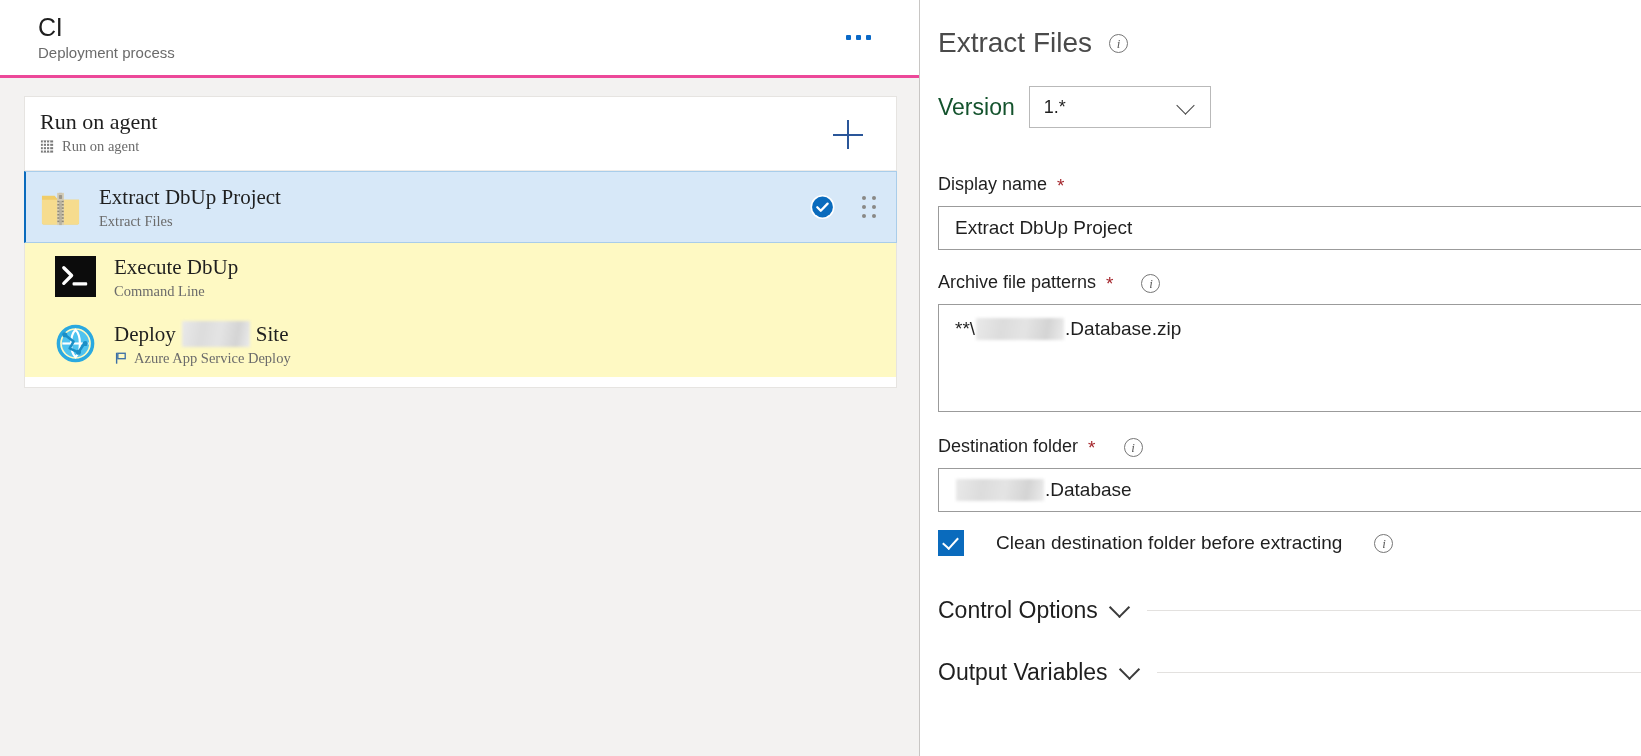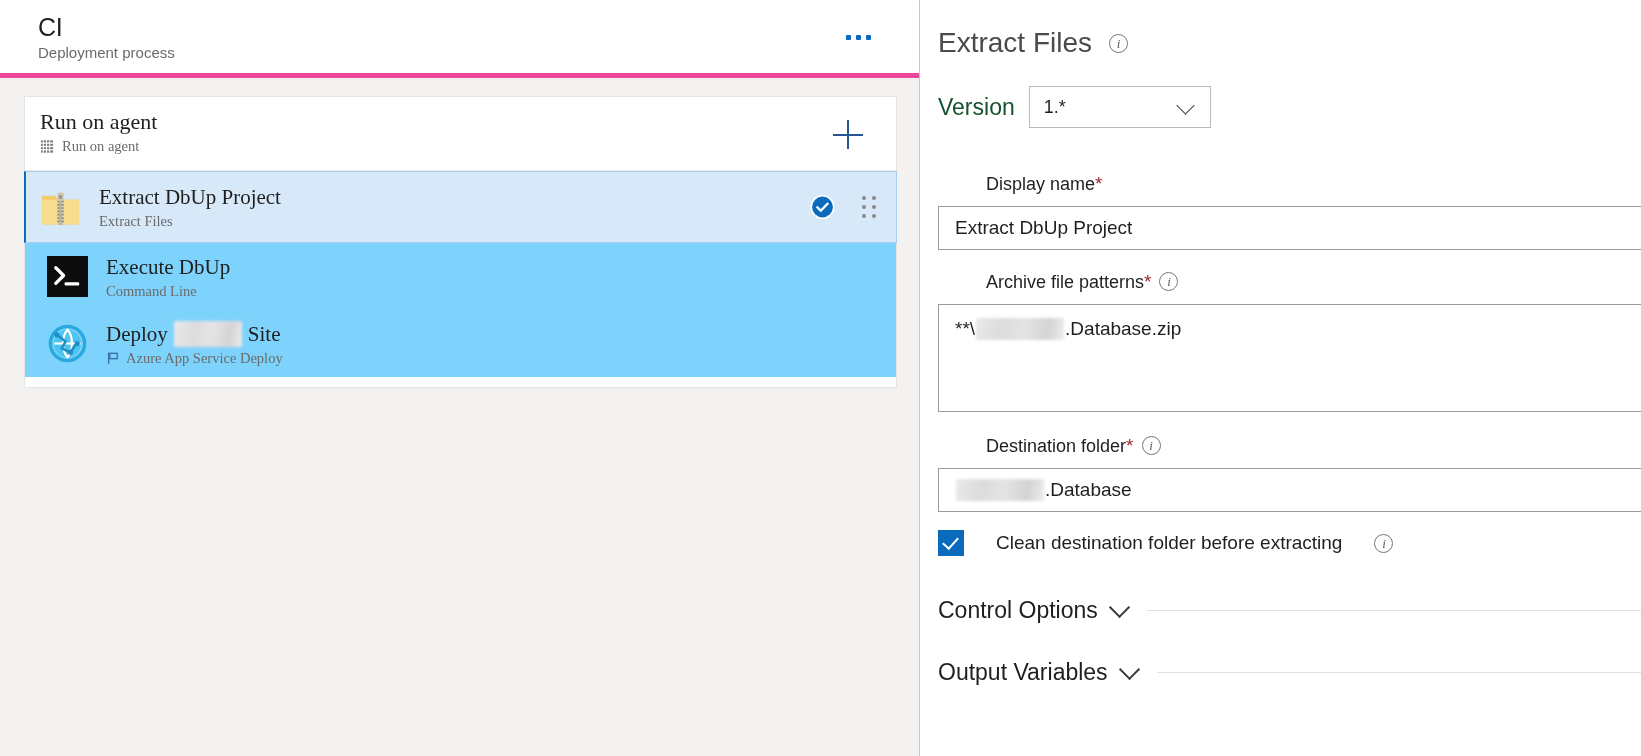--- a/index.html
+++ b/index.html
@@ -29,21 +29,21 @@
     background: #f3f2f1;
     border-right: 1px solid #c8c6c4;
     box-sizing: border-box;
   }
 
   .process-header {
     background: #ffffff;
     height: 78px;
     box-sizing: border-box;
     padding: 12px 24px 0 38px;
-    border-bottom: 5px solid #ec4899;
+    border-bottom: 3px solid #ec4899;
     position: relative;
   }
   .process-title {
     font-size: 25px;
     font-weight: 400;
     color: #1f1f1f;
     line-height: 30px;
     letter-spacing: -0.2px;
   }
   .process-sub {
@@ -124,23 +124,23 @@
   }
   .add-task-btn:after {
     left: 1px; top: 16px; width: 30px; height: 2px;
   }
 
   .task-row {
     position: relative;
     display: flex;
     align-items: center;
     height: 67px;
-    padding-left: 22px;
-    box-sizing: border-box;
-    background: #7dd3fc;
+    padding-left: 30px;
+    box-sizing: border-box;
+    background: #fef9c3;
     cursor: pointer;
   }
   .task-row.selected {
     background: #d7e8f8;
     border: 1px solid #a9cdea;
     border-left: 2px solid #0a6bbd;
     height: 72px;
     margin-left: -1px;
     margin-right: -1px;
     padding-left: 14px;
@@ -285,25 +285,25 @@
     width: 12px;
     height: 12px;
     margin-top: -8px;
     border-right: 1.8px solid #444;
     border-bottom: 1.8px solid #444;
     transform: rotate(45deg);
   }
 
   .field-label {
     display: flex;
-    align-items: flex-start;
+    align-items: flex-end;
+    gap: 10px;
     font-size: 18px;
     color: #1f1f1f;
     margin-bottom: 11px;
-    margin-left: 48px;
   }
   .req { color: #a4262c; font-size: 19px; line-height: 1; }
   .lbl-gap { width: 8px; display: inline-block; }
 
   .text-input {
     height: 44px;
     border: 1px solid #9b9b9b;
     border-right: none;
     box-sizing: border-box;
     background: #fff;

